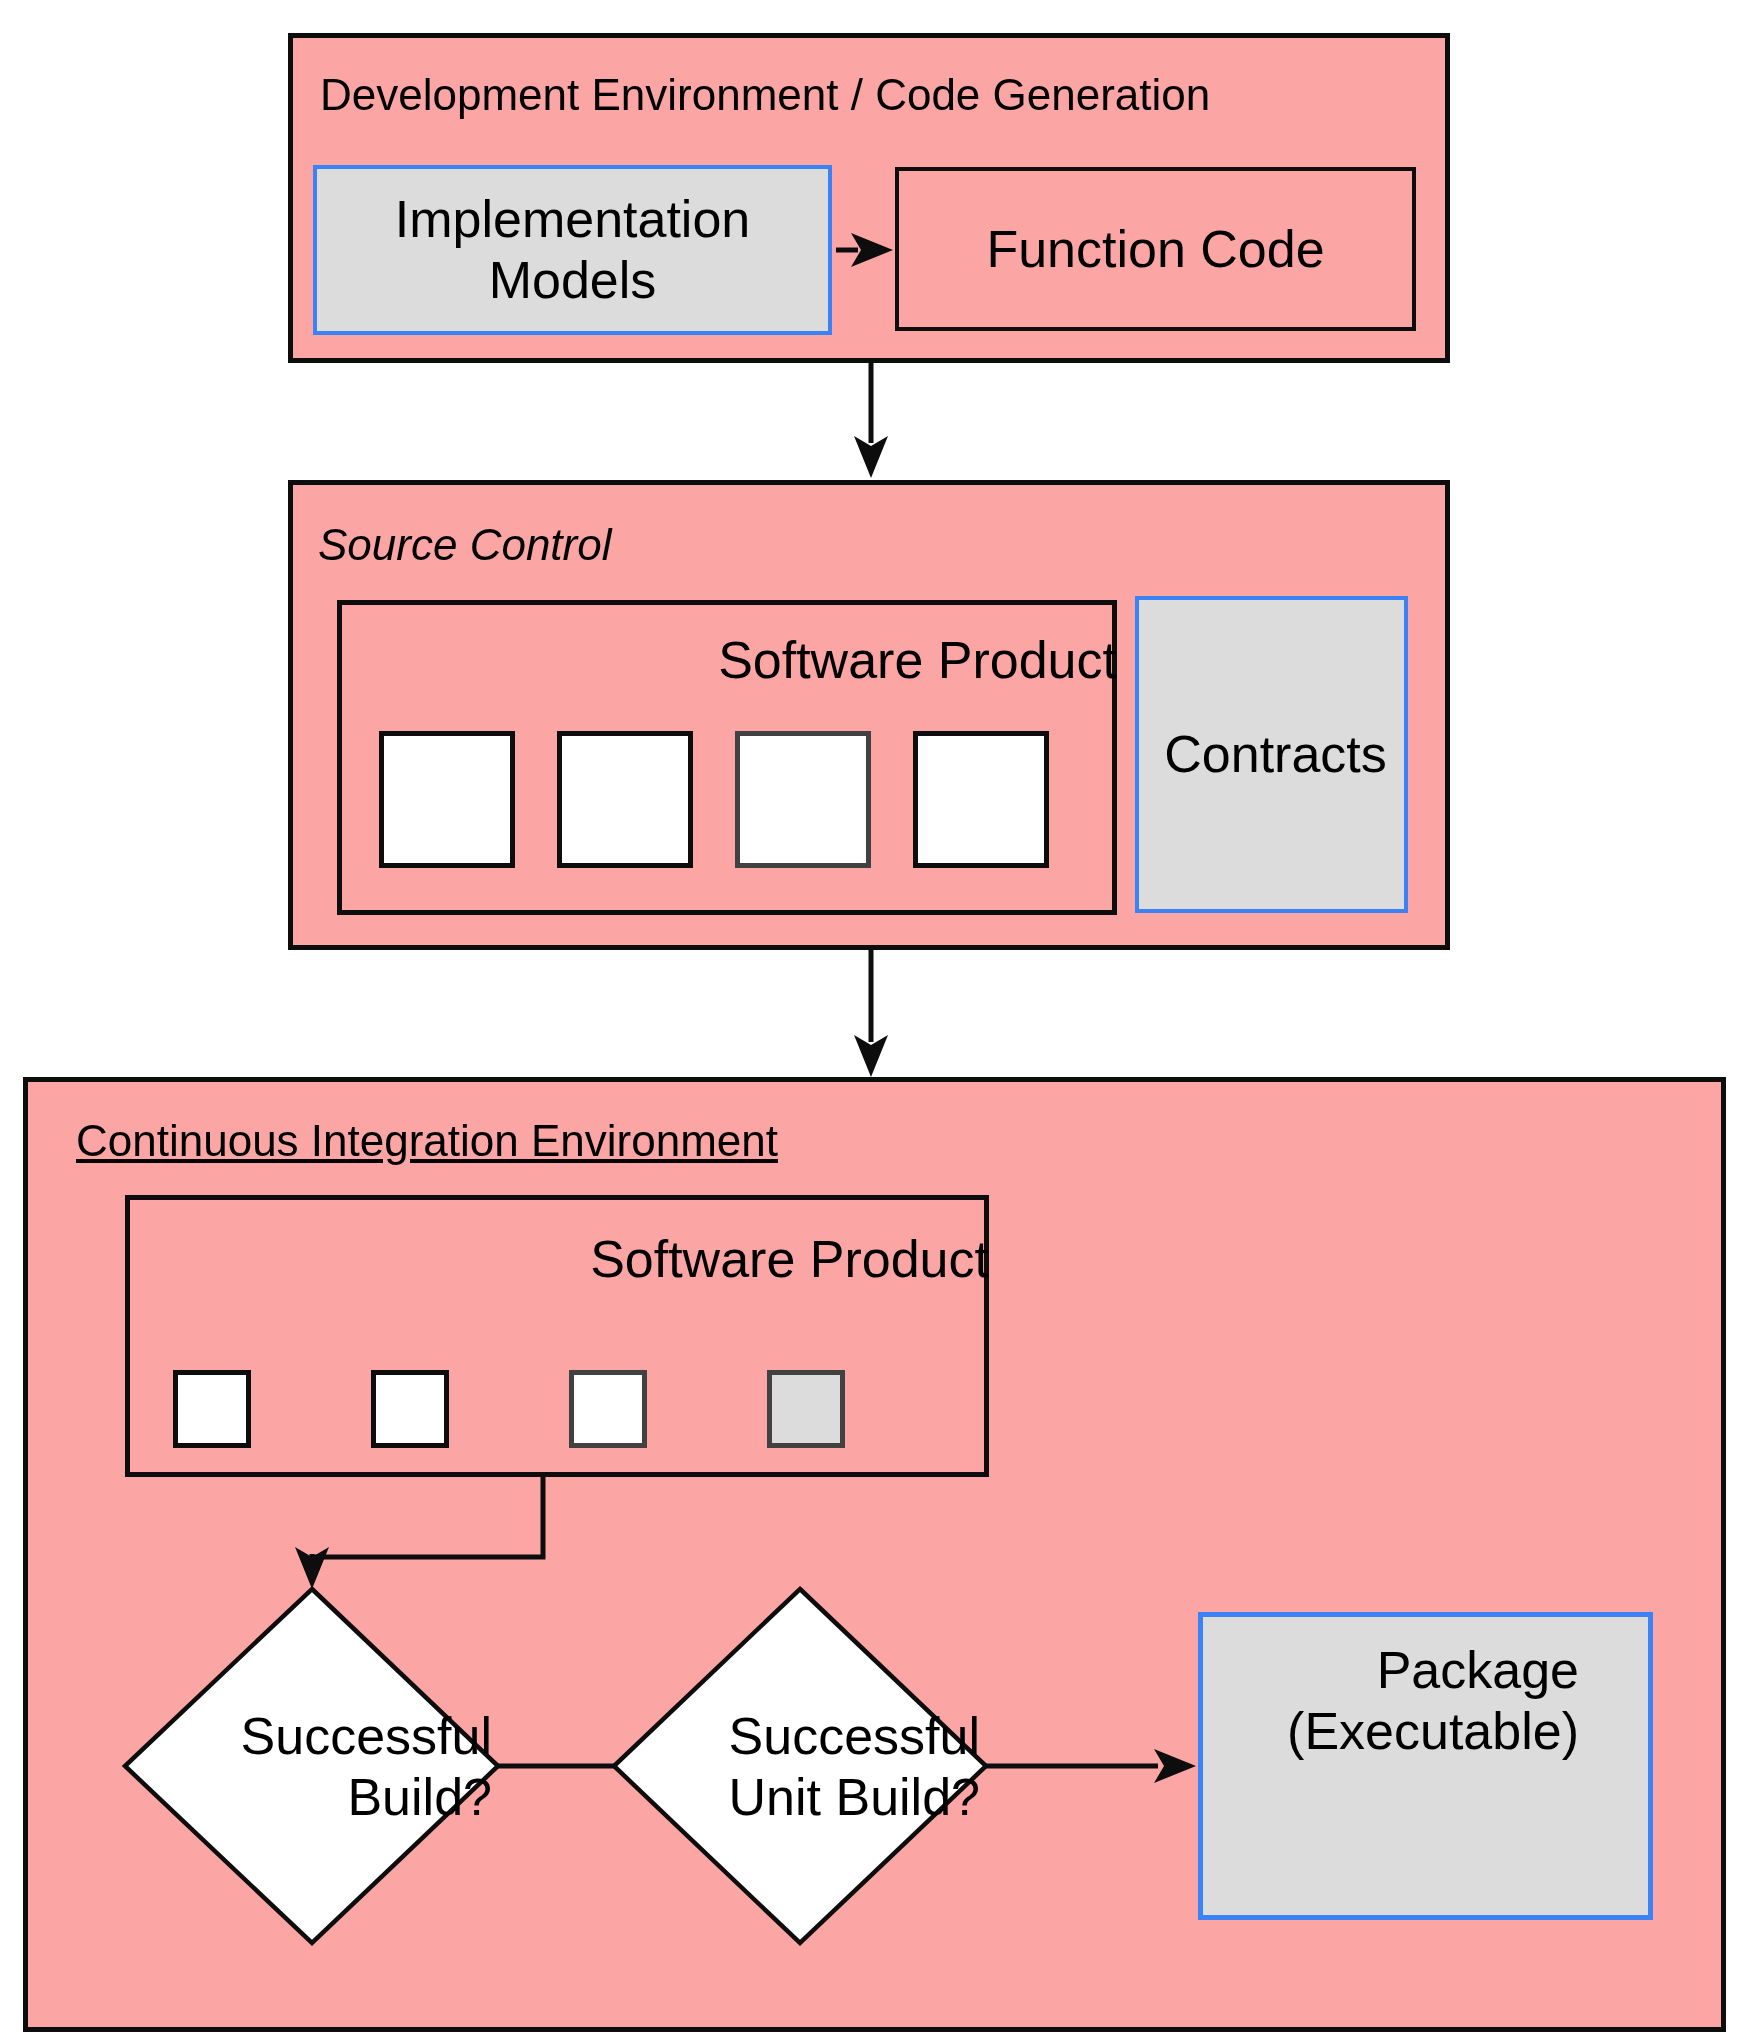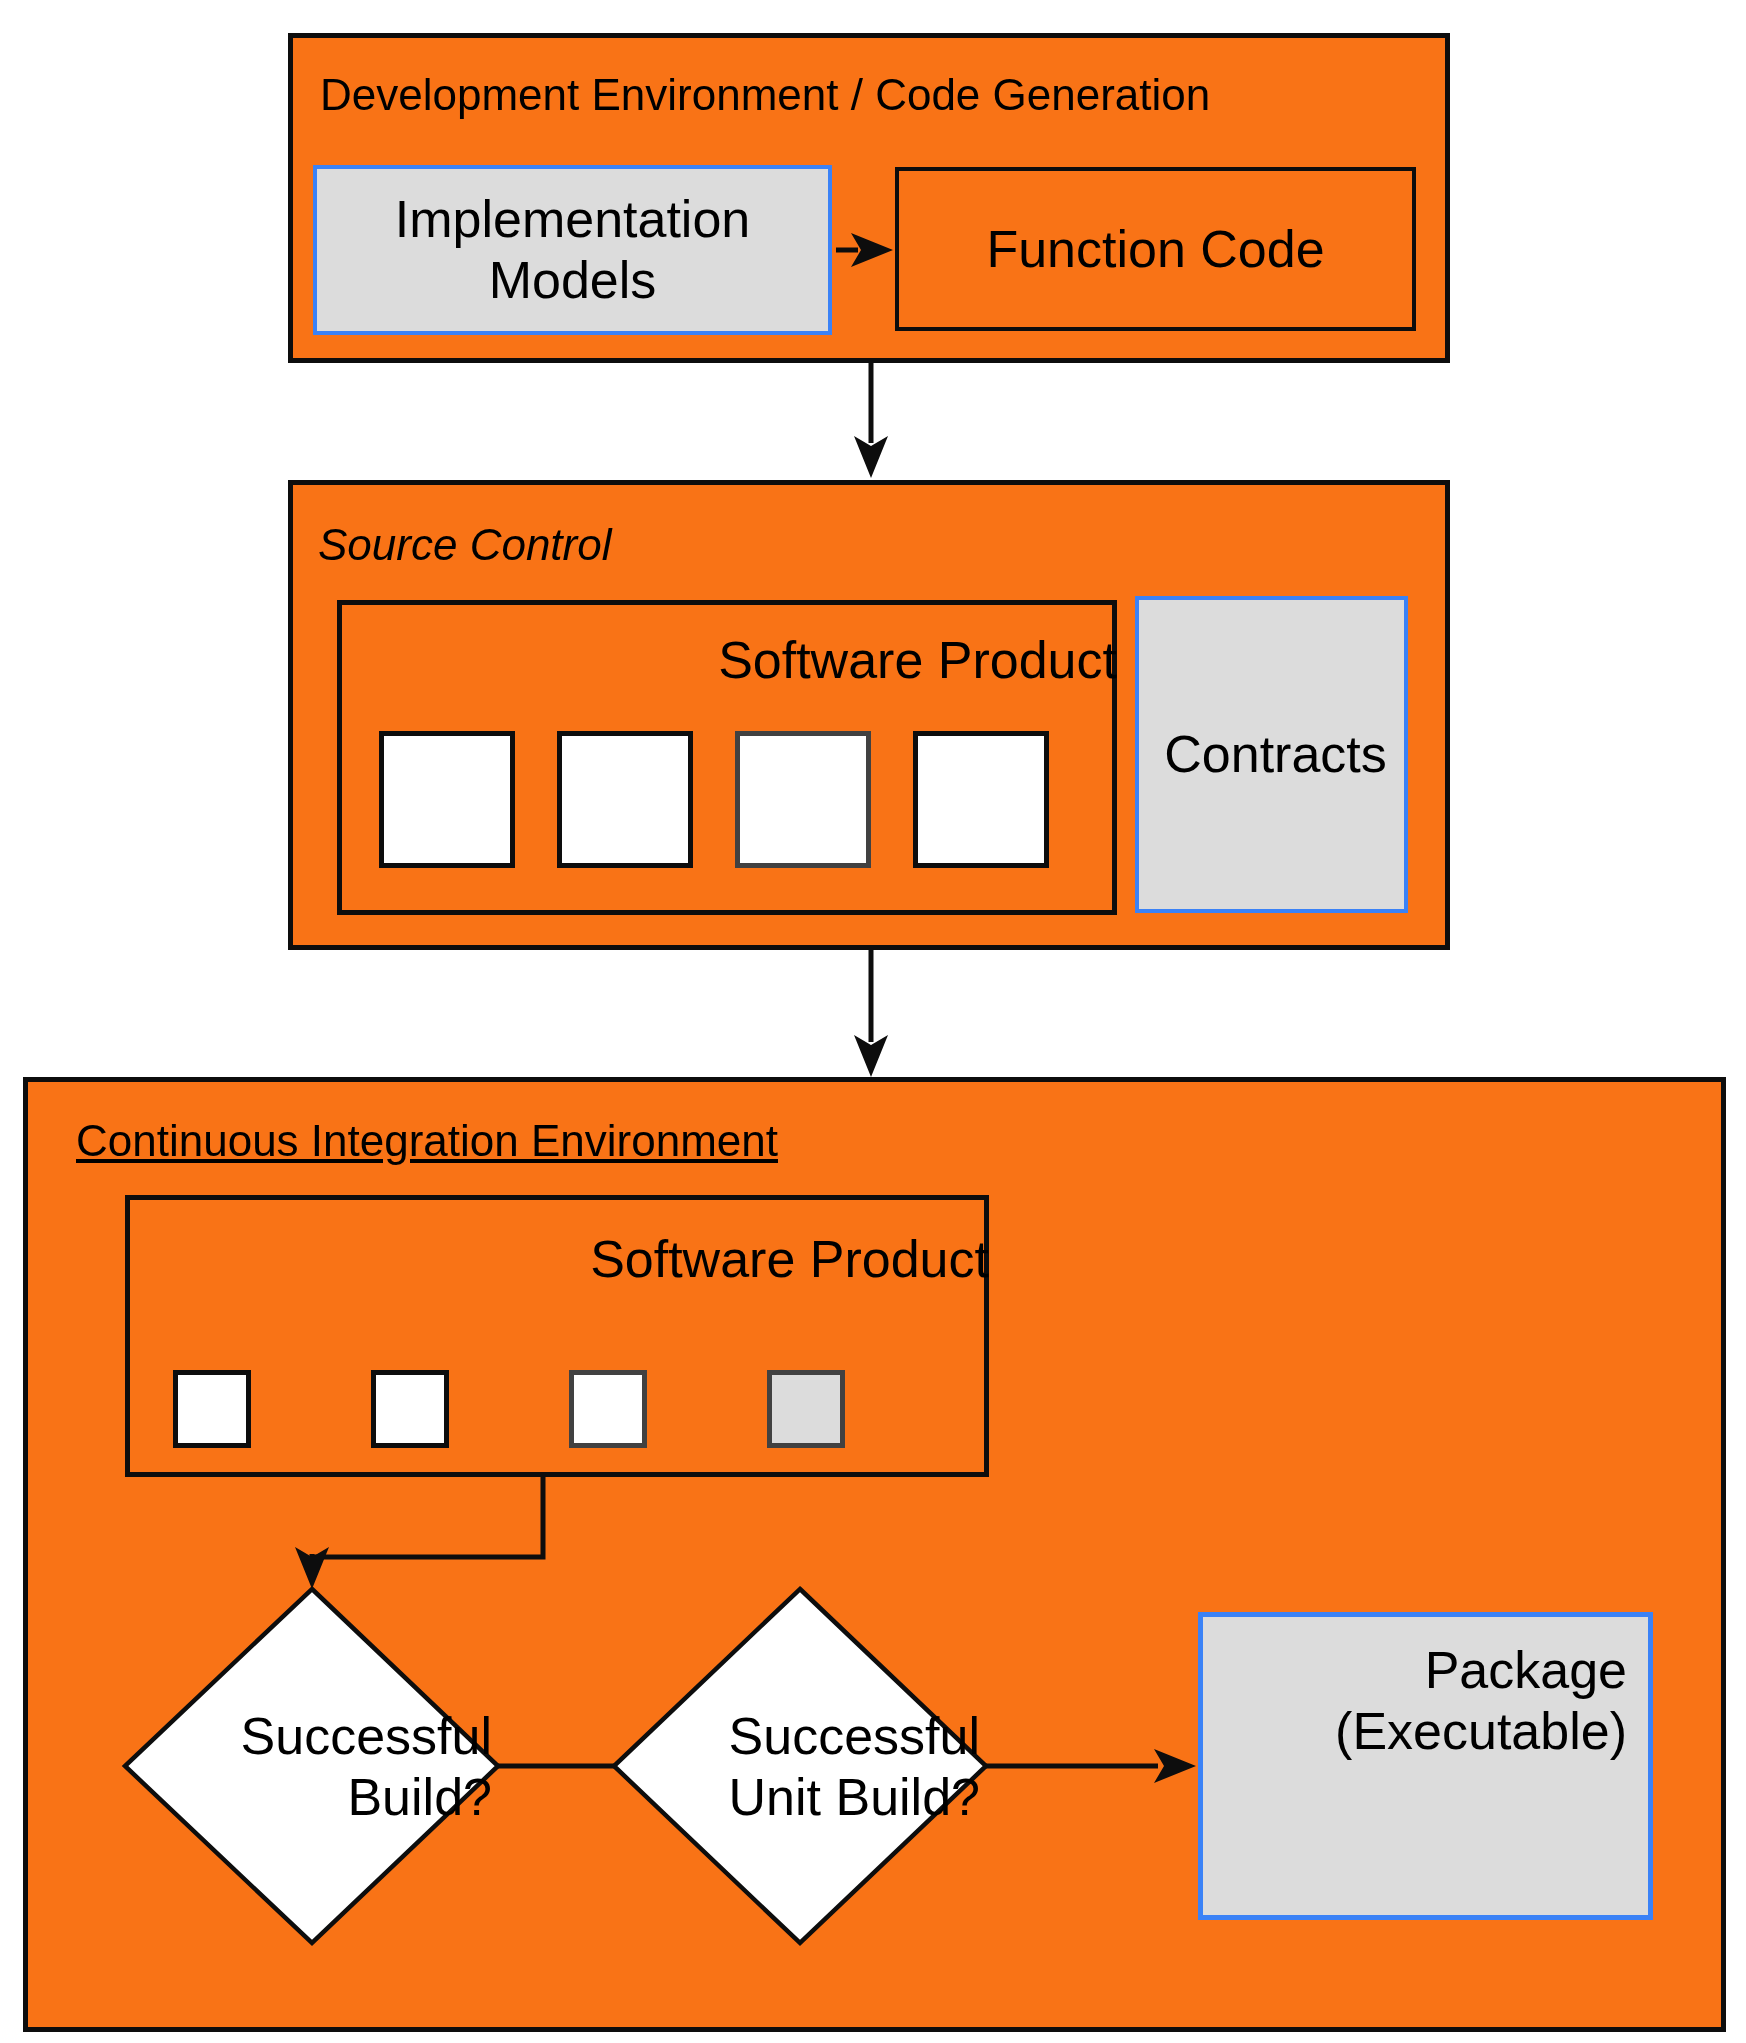--- a/index.html
+++ b/index.html
@@ -1,20 +1,20 @@
 <!DOCTYPE html>
 <html><head>
 <meta charset="utf-8">
 <style>
   html,body{margin:0;padding:0;background:#ffffff;}
   .canvas{
     position:relative;width:1746px;height:2043px;background:#ffffff;
     font-family:"Liberation Sans",sans-serif;color:#000;overflow:hidden;
   }
-  .box{position:absolute;box-sizing:border-box;background:#f97316;border:5px solid #0d0d0d;z-index:1;}
+  .box{position:absolute;box-sizing:border-box;background:#fca5a5;border:5px solid #0d0d0d;z-index:1;}
   .box.thin{border-width:4px;}
   .box.gray{background:#dcdcdc;border:4px solid #3b82f6;}
   .title{position:absolute;font-size:44px;line-height:61px;white-space:nowrap;z-index:3;}
   .center-label{display:flex;flex-direction:column;align-items:center;justify-content:center;
     text-align:center;font-size:52px;line-height:61px;width:100%;height:100%;}
   .abs-label{position:absolute;font-size:52px;line-height:61px;text-align:right;z-index:3;}
   .sq-row{position:absolute;display:flex;z-index:2;}
   .module{box-sizing:border-box;background:#ffffff;border:5px solid #0d0d0d;}
   .module.outline-gray{border-color:#414141;}
   .module.filled-gray{background:#dcdcdc;border-color:#414141;}
@@ -61,21 +61,21 @@
   <div class="box" style="left:125px;top:1195px;width:864px;height:282px;"></div>
   <div class="abs-label" style="left:125px;top:1229px;width:864px;">Software Product</div>
   <div class="sq-row" style="left:173px;top:1370px;gap:120px;--sqw:78px;--sqh:78px;">
       <div class="module outline-black" style="width: var(--sqw); height: var(--sqh);"></div>
       <div class="module outline-black" style="width: var(--sqw); height: var(--sqh);"></div>
       <div class="module outline-gray" style="width: var(--sqw); height: var(--sqh);"></div>
       <div class="module filled-gray" style="width: var(--sqw); height: var(--sqh);"></div>
     </div>
 
   <div class="box gray" style="left:1198px;top:1612px;width:455px;height:308px;border-width:5px;"></div>
-  <div class="abs-label" style="left:1180px;top:1640px;width:447px;">
+  <div class="abs-label" style="left:1132px;top:1640px;width:447px;">
     <div>Package</div>
     <div>(Executable)</div>
   </div>
 
   <svg class="overlay" width="1746" height="2043" viewBox="0 0 1746 2043">
 
     <line x1="836" y1="250" x2="858" y2="250" stroke="#0d0d0d" stroke-width="5"></line>
     <path d="M893,250 L851,233 L861,250 L851,267 Z" fill="#0d0d0d"></path>
 
     <line x1="871" y1="363" x2="871" y2="443" stroke="#0d0d0d" stroke-width="5"></line>

